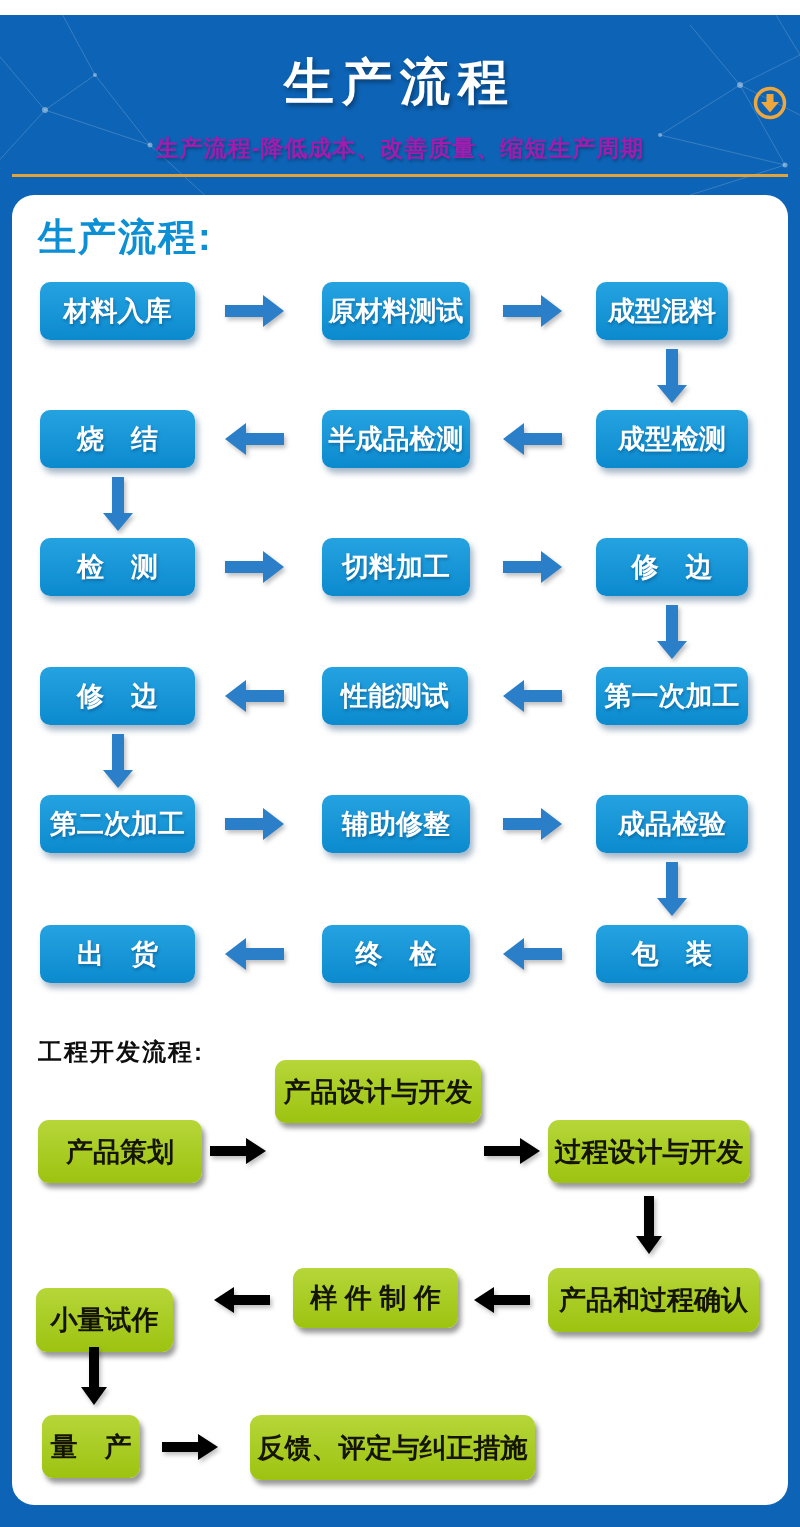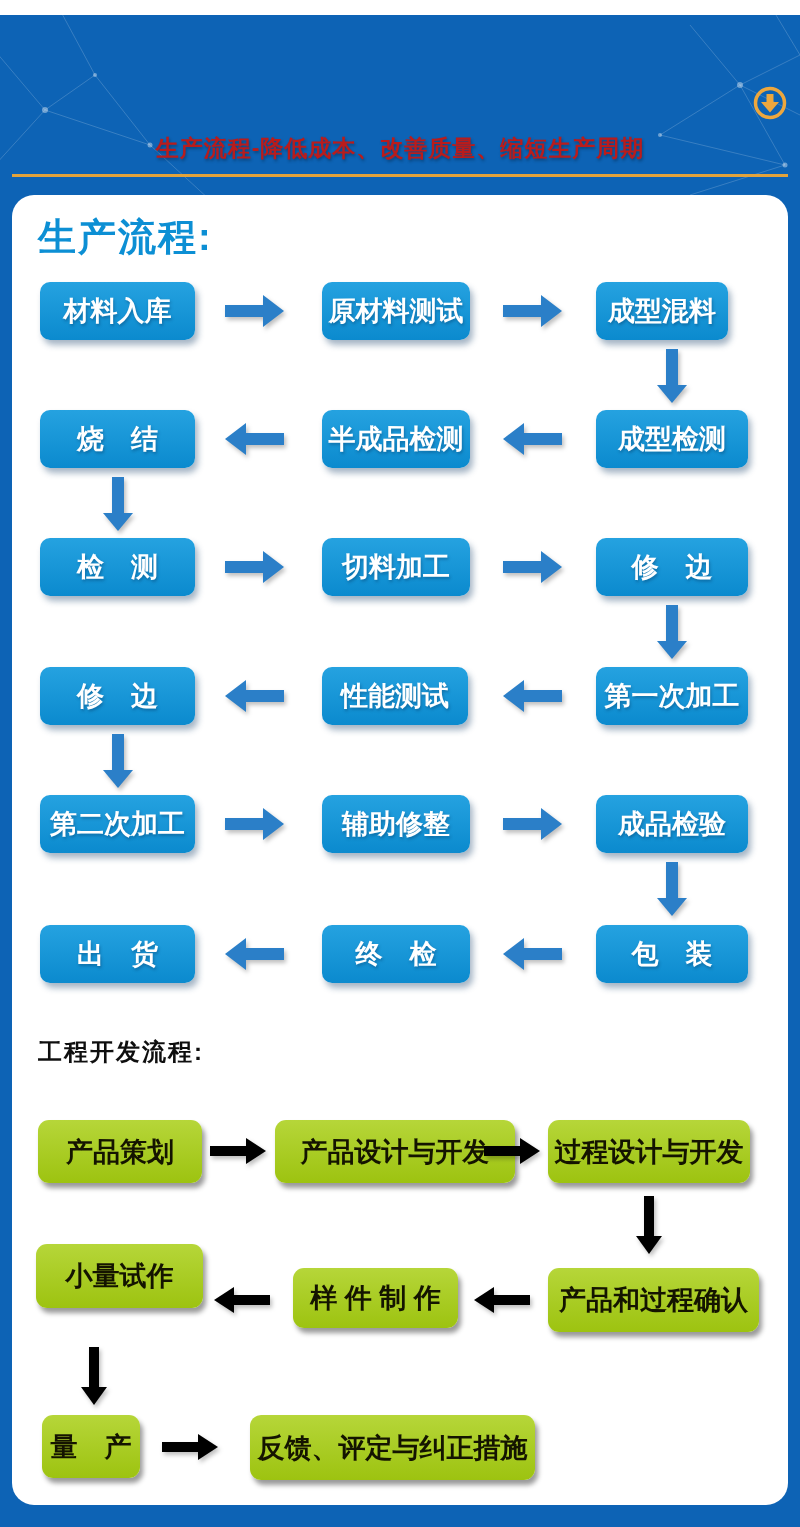--- a/index.html
+++ b/index.html
@@ -11,21 +11,21 @@
   .blue-bg{position:absolute;left:0;top:15px;width:800px;height:1512px;background:#0d63b5;}
   .header{position:absolute;left:0;top:15px;width:800px;height:180px;overflow:hidden;}
   .net-svg{position:absolute;left:0;top:0;}
   .page-title{
     position:absolute;left:0;top:34px;width:800px;text-align:center;
     color:#ffffff;font-size:50px;font-weight:800;letter-spacing:8px;
     text-shadow:2px 3px 4px rgba(0,0,0,.35);
   }
   .page-subtitle{
     position:absolute;left:0;top:118px;width:800px;text-align:center;
-    color:#b91c1c;font-size:23px;font-weight:700;letter-spacing:1px;
+    color:#a21caf;font-size:23px;font-weight:700;letter-spacing:1px;
     text-shadow:1px 2px 3px rgba(0,0,0,.3);
   }
   .dl-btn{position:absolute;left:751px;top:69px;width:38px;height:38px;cursor:pointer;}
   .gold-line{position:absolute;left:12px;top:174px;width:776px;height:3px;background:#e2a33c;}
   .card{
     position:absolute;left:12px;top:195px;width:776px;height:1310px;
     background:#ffffff;border-radius:22px;
   }
   .sec-heading-blue{
     position:absolute;left:38px;top:212px;
@@ -79,20 +79,21 @@
     </g>
     <g fill="rgba(255,255,255,0.4)">
       <circle cx="45" cy="95" r="3"></circle>
         <circle cx="95" cy="60" r="2"></circle>
         <circle cx="150" cy="130" r="2.5"></circle>
       <circle cx="740" cy="70" r="3"></circle>
         <circle cx="660" cy="120" r="2"></circle>
         <circle cx="785" cy="150" r="2.5"></circle>
     </g>
   </svg>
+  <div class="page-title">生产流程</div>
   <div class="page-subtitle">生产流程-降低成本、改善质量、缩短生产周期</div>
   <div class="dl-btn">
     <svg width="38" height="38" viewBox="0 0 38 38">
       <circle cx="19" cy="19" r="14.5" fill="none" stroke="#eda73e" stroke-width="3.5"></circle>
       <path d="M15.5 10 h7 v8 h5.5 L19 28.5 L10 18 h5.5 z" fill="#eda73e"></path>
     </svg>
   </div>
 </div>
 <div class="gold-line"></div>
 
@@ -192,42 +193,42 @@
   </div>
 <div class="bbox" style="left:40px;top:925px;width:155px">出　货</div>
 
 <div class="sec-heading-black">工程开发流程:</div>
 
 <div class="gbox" style="left:38px;top:1120px;width:164px">产品策划</div>
 <div class="har black right" style="left:210px;top:1138px">
     <i class="sh"></i>
     <i class="hd"></i>
   </div>
-<div class="gbox" style="left:275px;top:1120px;width:240px">产品设计与开发</div>
+<div class="gbox" style="left:275px;top:1060px;width:206px">产品设计与开发</div>
 <div class="har black right" style="left:484px;top:1138px">
     <i class="sh"></i>
     <i class="hd"></i>
   </div>
 <div class="gbox" style="left:548px;top:1120px;width:202px">过程设计与开发</div>
 <div class="var black" style="left:636px;top:1196px">
     <i class="sh"></i>
     <i class="hd"></i>
   </div>
 
 <div class="gbox" style="left:548px;top:1268px;width:211px;height:64px">产品和过程确认</div>
 <div class="har black left" style="left:474px;top:1287px">
     <i class="hd"></i>
     <i class="sh"></i>
   </div>
 <div class="gbox" style="left:293px;top:1268px;width:165px;height:60px">样 件 制 作</div>
 <div class="har black left" style="left:214px;top:1287px">
     <i class="hd"></i>
     <i class="sh"></i>
   </div>
-<div class="gbox" style="left:36px;top:1244px;width:167px;height:64px">小量试作</div>
+<div class="gbox" style="left:36px;top:1288px;width:137px;height:64px">小量试作</div>
 <div class="var black" style="left:81px;top:1347px">
     <i class="sh"></i>
     <i class="hd"></i>
   </div>
 
 <div class="gbox" style="left:42px;top:1415px;width:98px">量　产</div>
 <div class="har black right" style="left:162px;top:1434px">
     <i class="sh"></i>
     <i class="hd"></i>
   </div>

